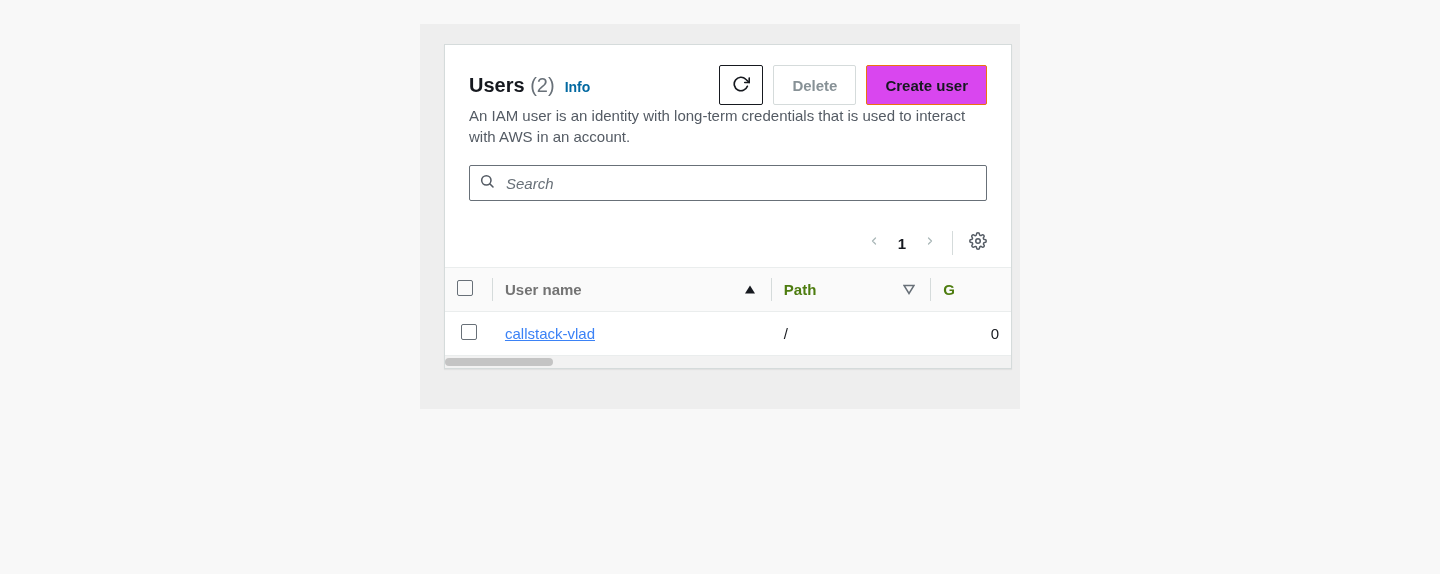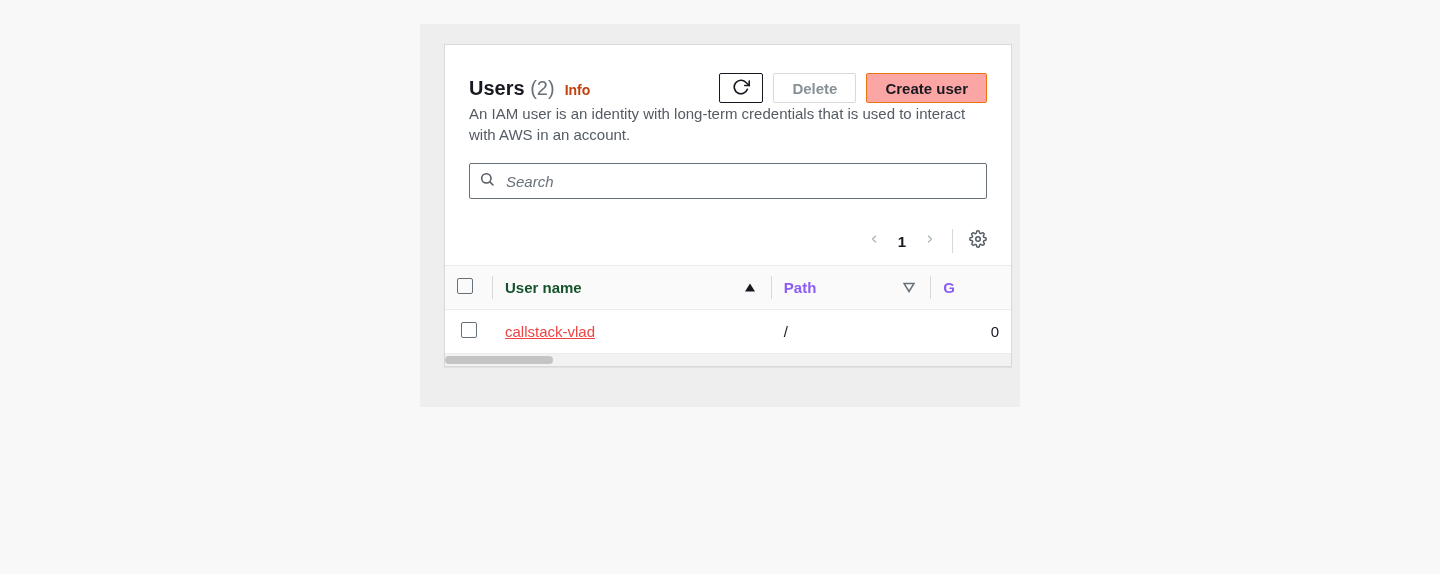--- a/index.html
+++ b/index.html
@@ -25,21 +25,21 @@
     }
     .panel {
       background: #fff;
       border: 1px solid #d5dbdb;
       width: 568px;
       margin-left: 24px;
       overflow: hidden;
       box-shadow: 0 1px 1px rgba(0,0,0,0.05);
     }
     .header-area {
-      padding: 28px 24px 16px 24px;
+      padding: 20px 24px 16px 24px;
     }
     .header-row {
       display: flex;
       align-items: center;
       justify-content: space-between;
       gap: 12px;
     }
     .title-block {
       display: flex;
       align-items: baseline;
@@ -48,33 +48,33 @@
     .title {
       font-size: 20px;
       font-weight: 700;
       color: #16191f;
     }
     .count {
       font-weight: 400;
       color: #687078;
     }
     .info-link {
-      color: #c2410c;
+      color: #0369a1;
       font-size: 14px;
       font-weight: 700;
       cursor: pointer;
     }
     .btn-group {
       display: flex;
       gap: 10px;
     }
     .btn {
       border: 1px solid #545b64;
       background: #fff;
-      height: 30px;
+      height: 40px;
       padding: 0 18px;
       border-radius: 2px;
       font-size: 15px;
       font-weight: 700;
       color: #545b64;
       cursor: pointer;
       display: flex;
       align-items: center;
       justify-content: center;
     }
@@ -82,21 +82,21 @@
       padding: 0 12px;
       color: #16191f;
       border-color: #16191f;
     }
     .btn-disabled {
       border-color: #d5dbdb;
       color: #879196;
       cursor: default;
     }
     .btn-primary {
-      background: #fca5a5;
+      background: #d946ef;
       border-color: #ec7211;
       color: #16191f;
       font-weight: 700;
     }
     .description {
       margin-top: 0;
       color: #545b64;
       font-size: 15px;
       line-height: 1.4;
       max-width: 520px;
@@ -161,26 +161,26 @@
     }
     .table thead tr {
       background: #fafafa;
       border-top: 1px solid #eaeded;
       border-bottom: 1px solid #eaeded;
     }
     .table th {
       text-align: left;
       font-weight: 700;
       font-size: 15px;
-      color: #14532d;
+      color: #737373;
       padding: 12px 12px;
       position: relative;
     }
     .table th.path-col, .table th.extra-col {
-      color: #8b5cf6;
+      color: #4d7c0f;
     }
     .col-sep {
       position: absolute;
       right: 0;
       top: 10px;
       bottom: 10px;
       width: 1px;
       background: #d5dbdb;
     }
     .sort-icon {
@@ -202,21 +202,21 @@
     }
     .checkbox {
       width: 16px;
       height: 16px;
       border: 1.5px solid #687078;
       border-radius: 2px;
       display: inline-block;
       cursor: pointer;
     }
     .user-link {
-      color: #ef4444;
+      color: #3b82f6;
       text-decoration: underline;
       cursor: pointer;
     }
     .th-check, .td-check {
       width: 48px;
       text-align: center;
     }
     .th-name {
       width: 280px;
     }

